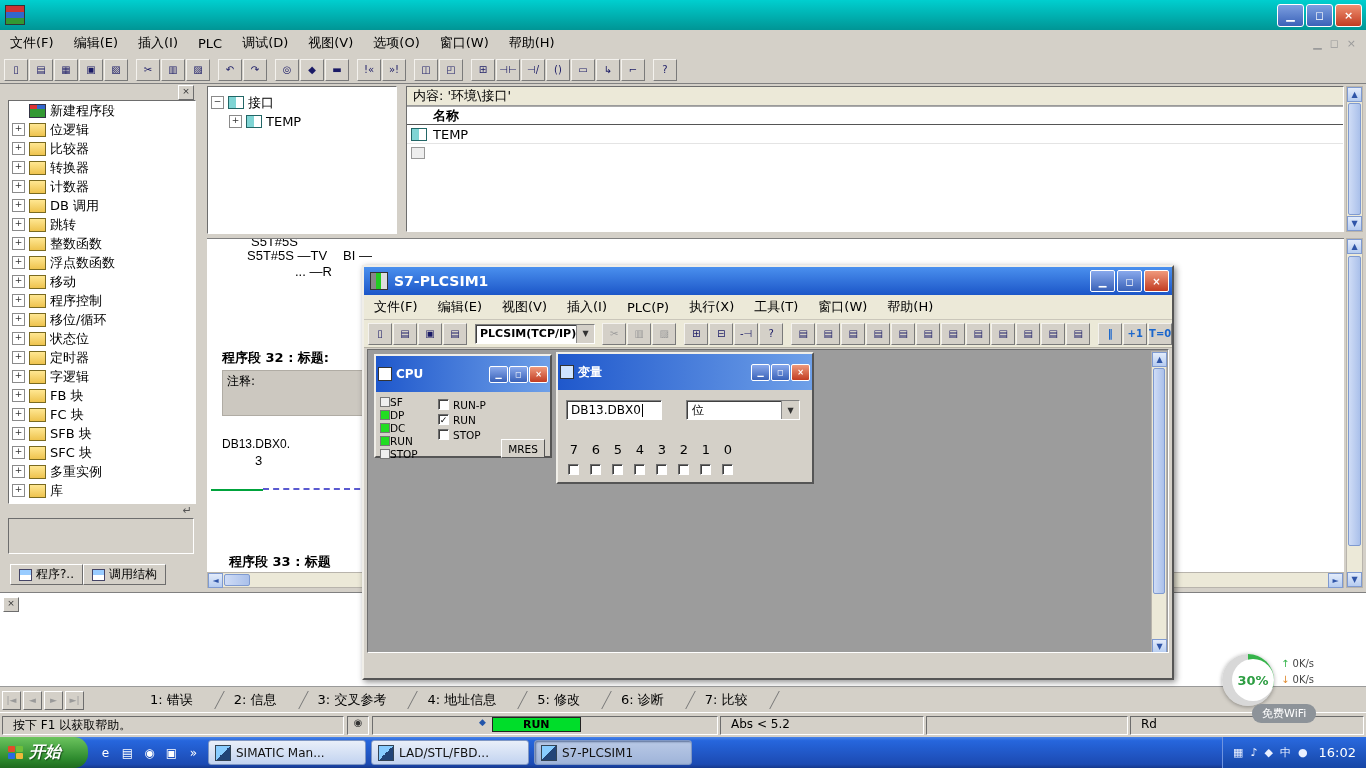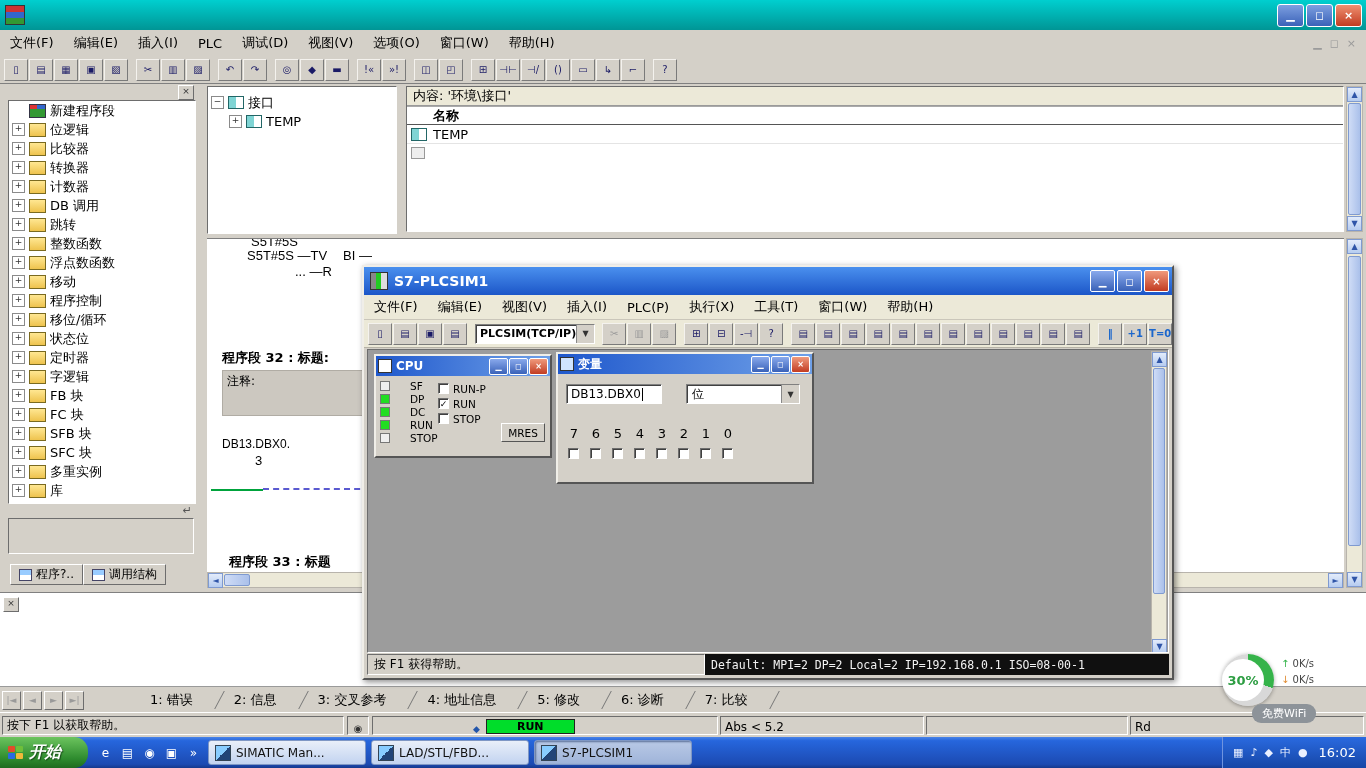--- a/index.html
+++ b/index.html
@@ -63,21 +63,21 @@
   
   .opane{left:0;top:592px;width:1366px;height:94px;background:#fff;border-top:1px solid #808080}
   .otabs{left:0;top:686px;width:1366px;height:26px;background:#d4d0c8;display:flex;align-items:center;border-top:1px solid #9a9a9a}
   .onav{width:17px;height:17px;margin-left:2px;display:inline-flex;align-items:center;justify-content:center;
         color:#9a9a9a;font-size:9px;background:#d4d0c8;border:1px solid;border-color:#fff #6d6d6d #6d6d6d #fff}
   .otab{padding:3px 14px;font-size:13px;white-space:nowrap}
   .osl{width:12px;height:18px;border-right:1px solid #777;transform:skewX(-28deg);flex:none}
   
   .sbar{left:0;top:712px;width:1366px;height:25px;background:#d4d0c8;border-top:1px solid #fff}
   .seg{position:absolute;top:3px;height:19px;border:1px solid;border-color:#6d6d6d #fff #fff #6d6d6d;
-       display:flex;align-items:flex-end;padding:0 4px;box-sizing:border-box;font-size:12px;white-space:nowrap}
+       display:flex;align-items:flex-start;padding:0 10px;box-sizing:border-box;font-size:12px;white-space:nowrap}
   .runbadge{background:#00dd2a;border:1px solid #222;font-weight:bold;font-size:11px;padding:0 30px;height:13px;
             display:flex;align-items:center}
   
   .task{left:0;top:737px;width:1366px;height:31px;background:linear-gradient(180deg,#4a84e8 0%,#2666dd 12%,#1c4ab2 88%,#15388c 100%);display:flex;align-items:center}
   .start{width:88px;height:31px;border-radius:0 14px 14px 0;background:linear-gradient(180deg,#6cc45e,#2e8b2e 70%,#1f6b1f);
          display:flex;align-items:center;gap:5px;padding-left:8px;box-sizing:border-box;color:#fff;font-weight:bold;
          font-size:16px;font-style:italic;text-shadow:1px 1px 1px #1a4d1a;flex:none}
   .flag{width:16px;height:14px;display:grid;grid-template-columns:7px 7px;grid-template-rows:6px 6px;gap:1px;flex:none}
   .flag i{border-radius:1px}
   .ql{display:flex;align-items:center;gap:3px;margin-left:8px}
@@ -103,44 +103,44 @@
   .pbtn.close{background:linear-gradient(180deg,#f09a7c,#c23c22)}
   .pmenu{height:24px;background:#ece9d8;display:flex;align-items:center;border-bottom:1px solid #cac6ba}
   .ptbar{height:27px;background:#ece9d8;display:flex;align-items:center;padding-left:4px;border-bottom:1px solid #b6b2a6}
   .combo{height:20px;background:#fff;border:1px solid;border-color:#808080 #fff #fff #808080;box-shadow:inset 1px 1px 0 #404040;
          display:flex;align-items:center;box-sizing:border-box}
   .cbtn{width:17px;height:100%;margin-left:auto;background:#d4d0c8;border-left:1px solid #888;
         display:flex;align-items:center;justify-content:center;font-size:8px;color:#333}
   .pclient{position:absolute;left:3px;right:3px;top:82px;bottom:25px;background:#9c9c9c;
            border:1px solid;border-color:#6d6d6d #fff #fff #6d6d6d;overflow:hidden}
   .child{position:absolute;background:#d4d0c8;border:2px solid;border-color:#f0eee8 #555 #555 #f0eee8;box-sizing:border-box}
-  .ctitle{height:20px;background:linear-gradient(90deg,#1f58cc,#6fa0e8);display:flex;align-items:center;color:#fff;padding:0 2px}
+  .ctitle{height:20px;background:linear-gradient(90deg,#1f58cc,#6fa0e8);display:flex;align-items:center;color:#fff;padding:8px 2px}
   .ctitle .txt{font-weight:bold;font-size:12px;margin-left:4px}
   .cbtnw{width:17px;height:15px;border-radius:2px;border:1px solid #fff;display:flex;align-items:center;justify-content:center;
          background:linear-gradient(180deg,#89a9ec,#3a62b8);color:#fff;font-size:8px;font-weight:bold}
   .cbtnw.close{background:linear-gradient(180deg,#f09a7c,#c23c22)}
-  .ledrow{display:flex;align-items:center;gap:20px;height:13px;font-size:10.5px}
+  .ledrow{display:flex;align-items:center;gap:0;height:13px;font-size:10.5px}
   .led{width:10px;height:10px;border:1px solid #777;box-sizing:border-box;flex:none}
   .ckrow{display:flex;align-items:center;gap:4px;height:15px;font-size:10.5px}
   .ckbox{width:11px;height:11px;background:#fff;border:1px solid;border-color:#6d6d6d #fff #fff #6d6d6d;
          box-shadow:inset 1px 1px 0 #404040;font-size:9px;line-height:10px;text-align:center;font-weight:bold;flex:none;box-sizing:border-box}
   .mres{position:absolute;right:5px;bottom:5px;width:42px;height:17px;background:#d4d0c8;font-size:10.5px;
         display:flex;align-items:center;justify-content:center;border:1px solid;border-color:#fff #555 #555 #fff}
   .bitlbl{width:16px;text-align:center;font-size:13px;flex:none}
   .bitbox{width:11px;height:11px;background:#fff;border:1px solid;border-color:#6d6d6d #fff #fff #6d6d6d;
           box-shadow:inset 1px 1px 0 #404040;flex:none;box-sizing:border-box}
   .pstatus{position:absolute;left:3px;right:3px;bottom:3px;height:21px;display:flex}
   .pst-l{flex:1;background:#d4d0c8;border:1px solid;border-color:#6d6d6d #fff #fff #6d6d6d;
          display:flex;align-items:center;padding-left:6px;font-size:12px}
   .pst-r{width:458px;background:#101010;color:#f2f2f2;display:flex;align-items:center;padding-left:6px;
          font-family:"DejaVu Sans Mono",monospace;font-size:11.5px;white-space:nowrap}
   
   .ovl{left:1216px;top:650px;width:160px;height:86px;z-index:60}
   .ring{position:absolute;left:6px;top:4px;width:52px;height:52px;border-radius:50%;
-        background:conic-gradient(#35b34a 0 30%,#d8d8d8 30% 100%);display:flex;align-items:center;justify-content:flex-start;
+        background:conic-gradient(#35b34a 0 30%,#d8d8d8 30% 100%);display:flex;align-items:center;justify-content:flex-end;
         box-shadow:0 1px 4px rgba(0,0,0,.35)}
   .ring .inner{width:42px;height:42px;border-radius:50%;background:#fff;display:flex;align-items:center;justify-content:center;
         color:#2e9e43;font-weight:bold;font-size:13px}
   .spd{position:absolute;left:62px;font-size:10px;color:#444;background:rgba(255,255,255,.85);padding:0 3px;border-radius:2px;white-space:nowrap}
   .wifi{position:absolute;left:36px;top:54px;background:#8d9399;color:#fff;font-size:11px;border-radius:9px;
         padding:2px 10px;white-space:nowrap}
   .xclose{width:14px;height:13px;background:#d4d0c8;border:1px solid;border-color:#fff #6d6d6d #6d6d6d #fff;
           font-size:9px;line-height:11px;text-align:center;color:#333}
 </style>
 </head>
@@ -678,28 +678,20 @@
         </div>
       </div>
 
       <div class="abs sb" style="right:1px;top:1px;width:16px;height:304px">
         <span class="sbb" style="left:0;top:0">▲</span>
         <span class="sbt" style="left:1px;top:16px;width:12px;height:226px"></span>
         <span class="sbb" style="left:0;bottom:0">▼</span>
       </div>
     </div>
 
-    <div class="pstatus">
-      <div class="pst-l">
-        <span>按 F1 获得帮助。</span>
-      </div>
-      <div class="pst-r">
-        <span>Default:  MPI=2 DP=2 Local=2 IP=192.168.0.1 ISO=08-00-1</span>
-      </div>
-    </div>
   </div>
 
   <div class="abs ovl">
     <div class="ring">
       <div class="inner">
           <span>30%</span>
         </div>
     </div>
     <div class="spd" style="top:8px">
       <span style="color:#35b34a">↑</span>

